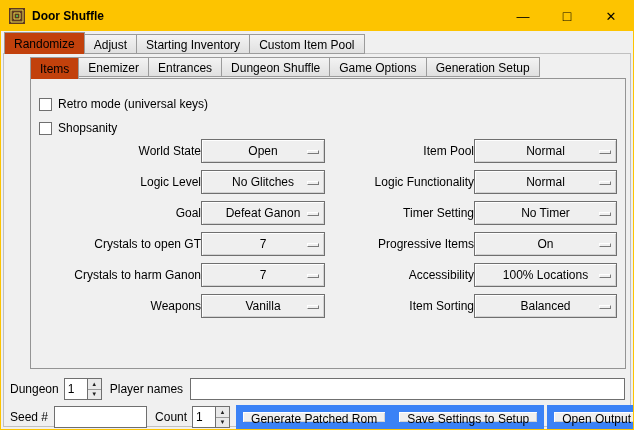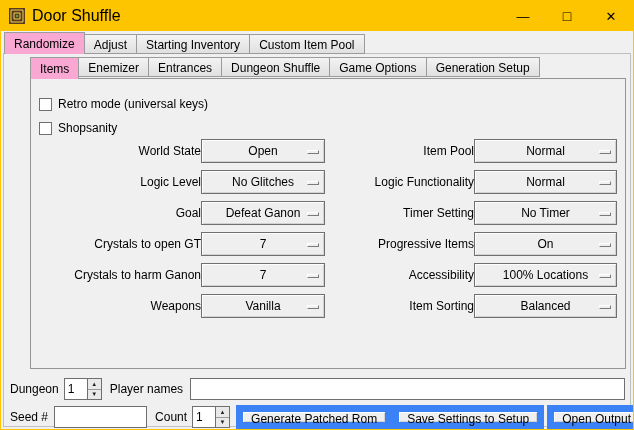--- a/index.html
+++ b/index.html
@@ -8,35 +8,35 @@
     position: relative; width: 634px; height: 430px;
     background: #f0f0f0; border: 1px solid #fdc400;
     font-size: 12px; color: #000; overflow: hidden;
   }
   
   .titlebar {
     position: absolute; top: 0; left: 0; right: 0; height: 30px;
     background: #fdc400; display: flex; align-items: center;
   }
   .app-icon { width: 16px; height: 16px; margin-left: 8px; flex: 0 0 auto; }
-  .title-text { margin-left: 7px; font-size: 16px; }
+  .title-text { margin-left: 7px; font-size: 12px; font-weight: bold; }
   .win-btns { margin-left: auto; display: flex; height: 100%; }
   .win-btn { width: 44px; height: 100%; display: flex; align-items: center; justify-content: center; font-size: 13px; cursor: default; }
   .win-btn.max { font-size: 14px; }
   
   .tabstrip { position: absolute; display: flex; align-items: flex-end; z-index: 3; }
   .tabs1 { top: 31px; left: 3px; }
   .tab {
     height: 20px; padding: 2px 9px 0 9px; display: flex; align-items: center;
     background: linear-gradient(#f3f3f3, #e0e0e0);
     border: 1px solid #9b9b9b; margin-left: -1px; white-space: nowrap;
   }
   .tab:first-child { margin-left: 0; }
   .tab.active {
-    height: 22px; background: #f9a8d4; border-bottom: none;
+    height: 22px; background: #c2410c; border-bottom: none;
     position: relative; z-index: 4; padding-top: 0;
   }
   
   .panel1 {
     position: absolute; top: 52px; left: 2px; right: 2px; bottom: 2px;
     border: 1px solid #c0c0c0; background: #f0f0f0; z-index: 1;
   }
   .tabs2 { top: 3px; left: 26px; position: absolute; display: flex; align-items: flex-start; z-index: 3; }
   .panel2 {
     position: absolute; top: 24px; left: 26px; right: 4px; bottom: 57px;

